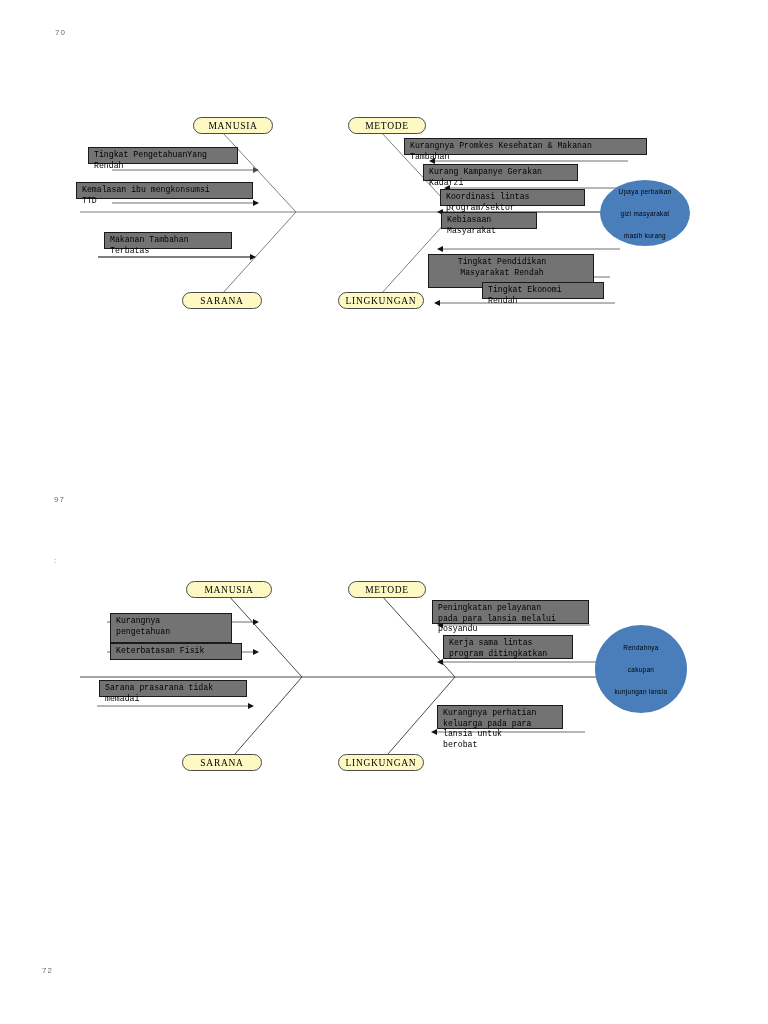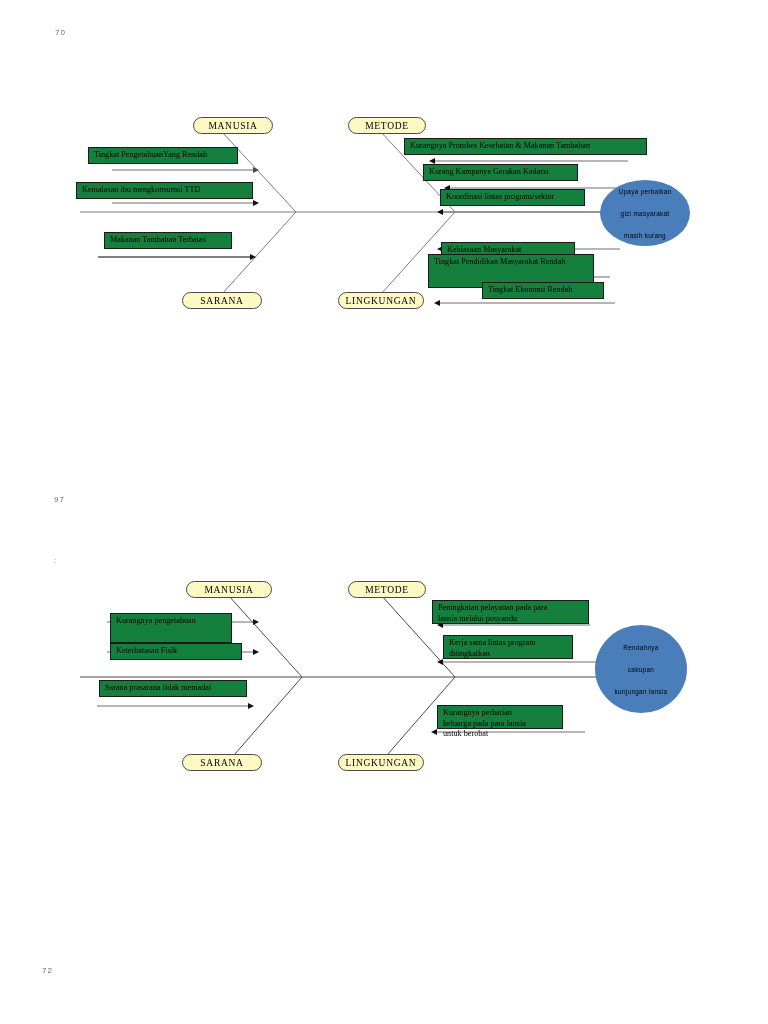--- a/index.html
+++ b/index.html
@@ -64,23 +64,23 @@
     line-height: 17px;
     height: 17px;
     box-sizing: border-box;
     white-space: nowrap;
   }
 
   
   .cause-box {
     position: absolute;
     border: 1px solid #1a1a1a;
-    background: #15803d;
+    background: #737373;
     box-sizing: border-box;
-    font-family: Liberation Serif, serif;
+    font-family: Liberation Mono, monospace;
     font-size: 8.2px;
     padding: 2px 23px 0 5px;
     line-height: 10.5px;
     color: #000;
   }
   .cause-box.two-line { padding-top: 2px; }
 
   
   .effect-ellipse {
     position: absolute;
@@ -156,22 +156,22 @@
 
     <div class="cause-box" style="left:88px;top:147px;width:150px;height:17px;">Tingkat PengetahuanYang  Rendah</div>
     <div class="cause-box" style="left:76px;top:182px;width:177px;height:17px;">Kemalasan ibu mengkonsumsi TTD</div>
 
     <div class="cause-box" style="left:104px;top:232px;width:128px;height:17px;">Makanan Tambahan Terbatas</div>
 
     <div class="cause-box" style="left:404px;top:138px;width:243px;height:17px;">Kurangnya Promkes Kesehatan &amp; Makanan Tambahan</div>
     <div class="cause-box" style="left:423px;top:164px;width:155px;height:17px;">Kurang Kampanye  Gerakan Kadarzi</div>
     <div class="cause-box" style="left:440px;top:189px;width:145px;height:17px;">Koordinasi lintas program/sektor</div>
 
-    <div class="cause-box" style="left:441px;top:242px;width:134px;height:17px;">Kebiasaan Masyarakat</div>
-    <div class="cause-box" style="left:428px;top:254px;width:166px;height:34px;">Tingkat Pendidikan Masyarakat Rendah</div>
+    <div class="cause-box" style="left:441px;top:212px;width:96px;height:17px;">Kebiasaan Masyarakat</div>
+    <div class="cause-box" style="left:428px;top:254px;width:166px;height:34px;text-align:center;">Tingkat Pendidikan Masyarakat Rendah</div>
     <div class="cause-box" style="left:442px;top:282px;width:122px;height:17px;margin-left:40px;">Tingkat Ekonomi Rendah</div>
 
     <div class="effect-ellipse" style="left: 600px; top: 180px; width: 90px; height: 66px; background: rgb(74, 126, 187);">
       <span>
         <span>Upaya perbaikan</span><br>
         <span>gizi masyarakat</span><br>
         <span>masih kurang</span>
       </span>
     </div>
   </div>

